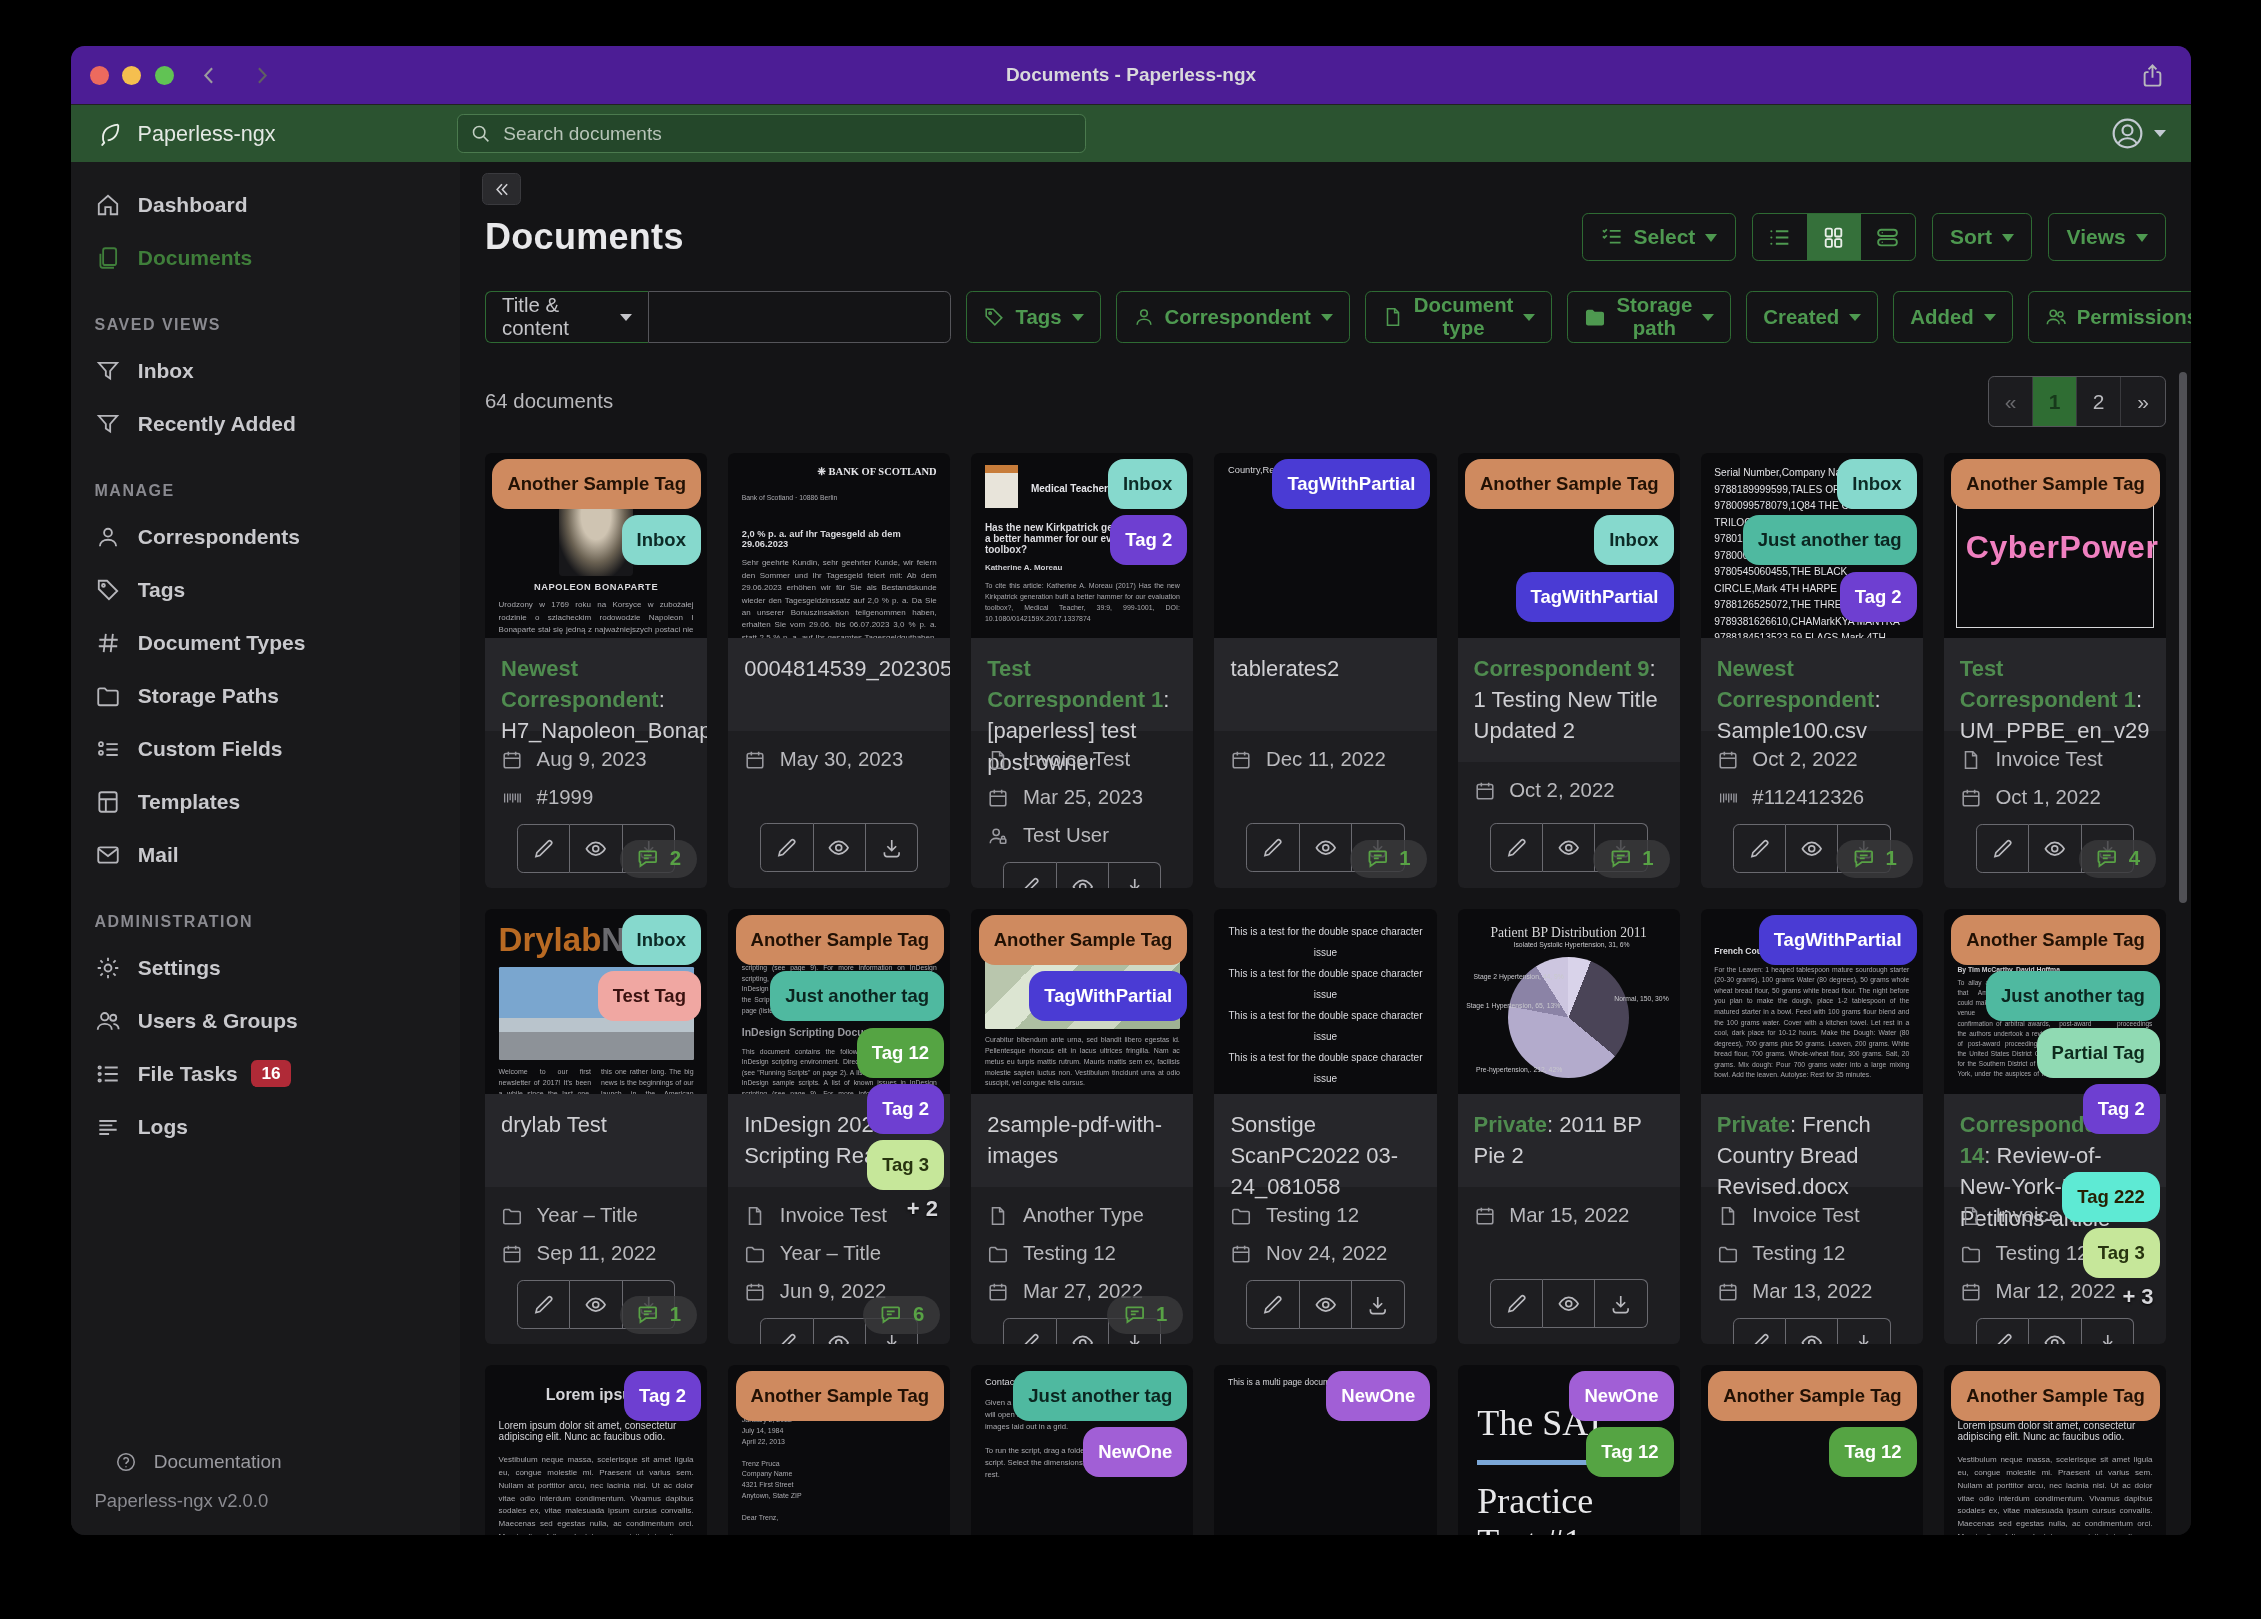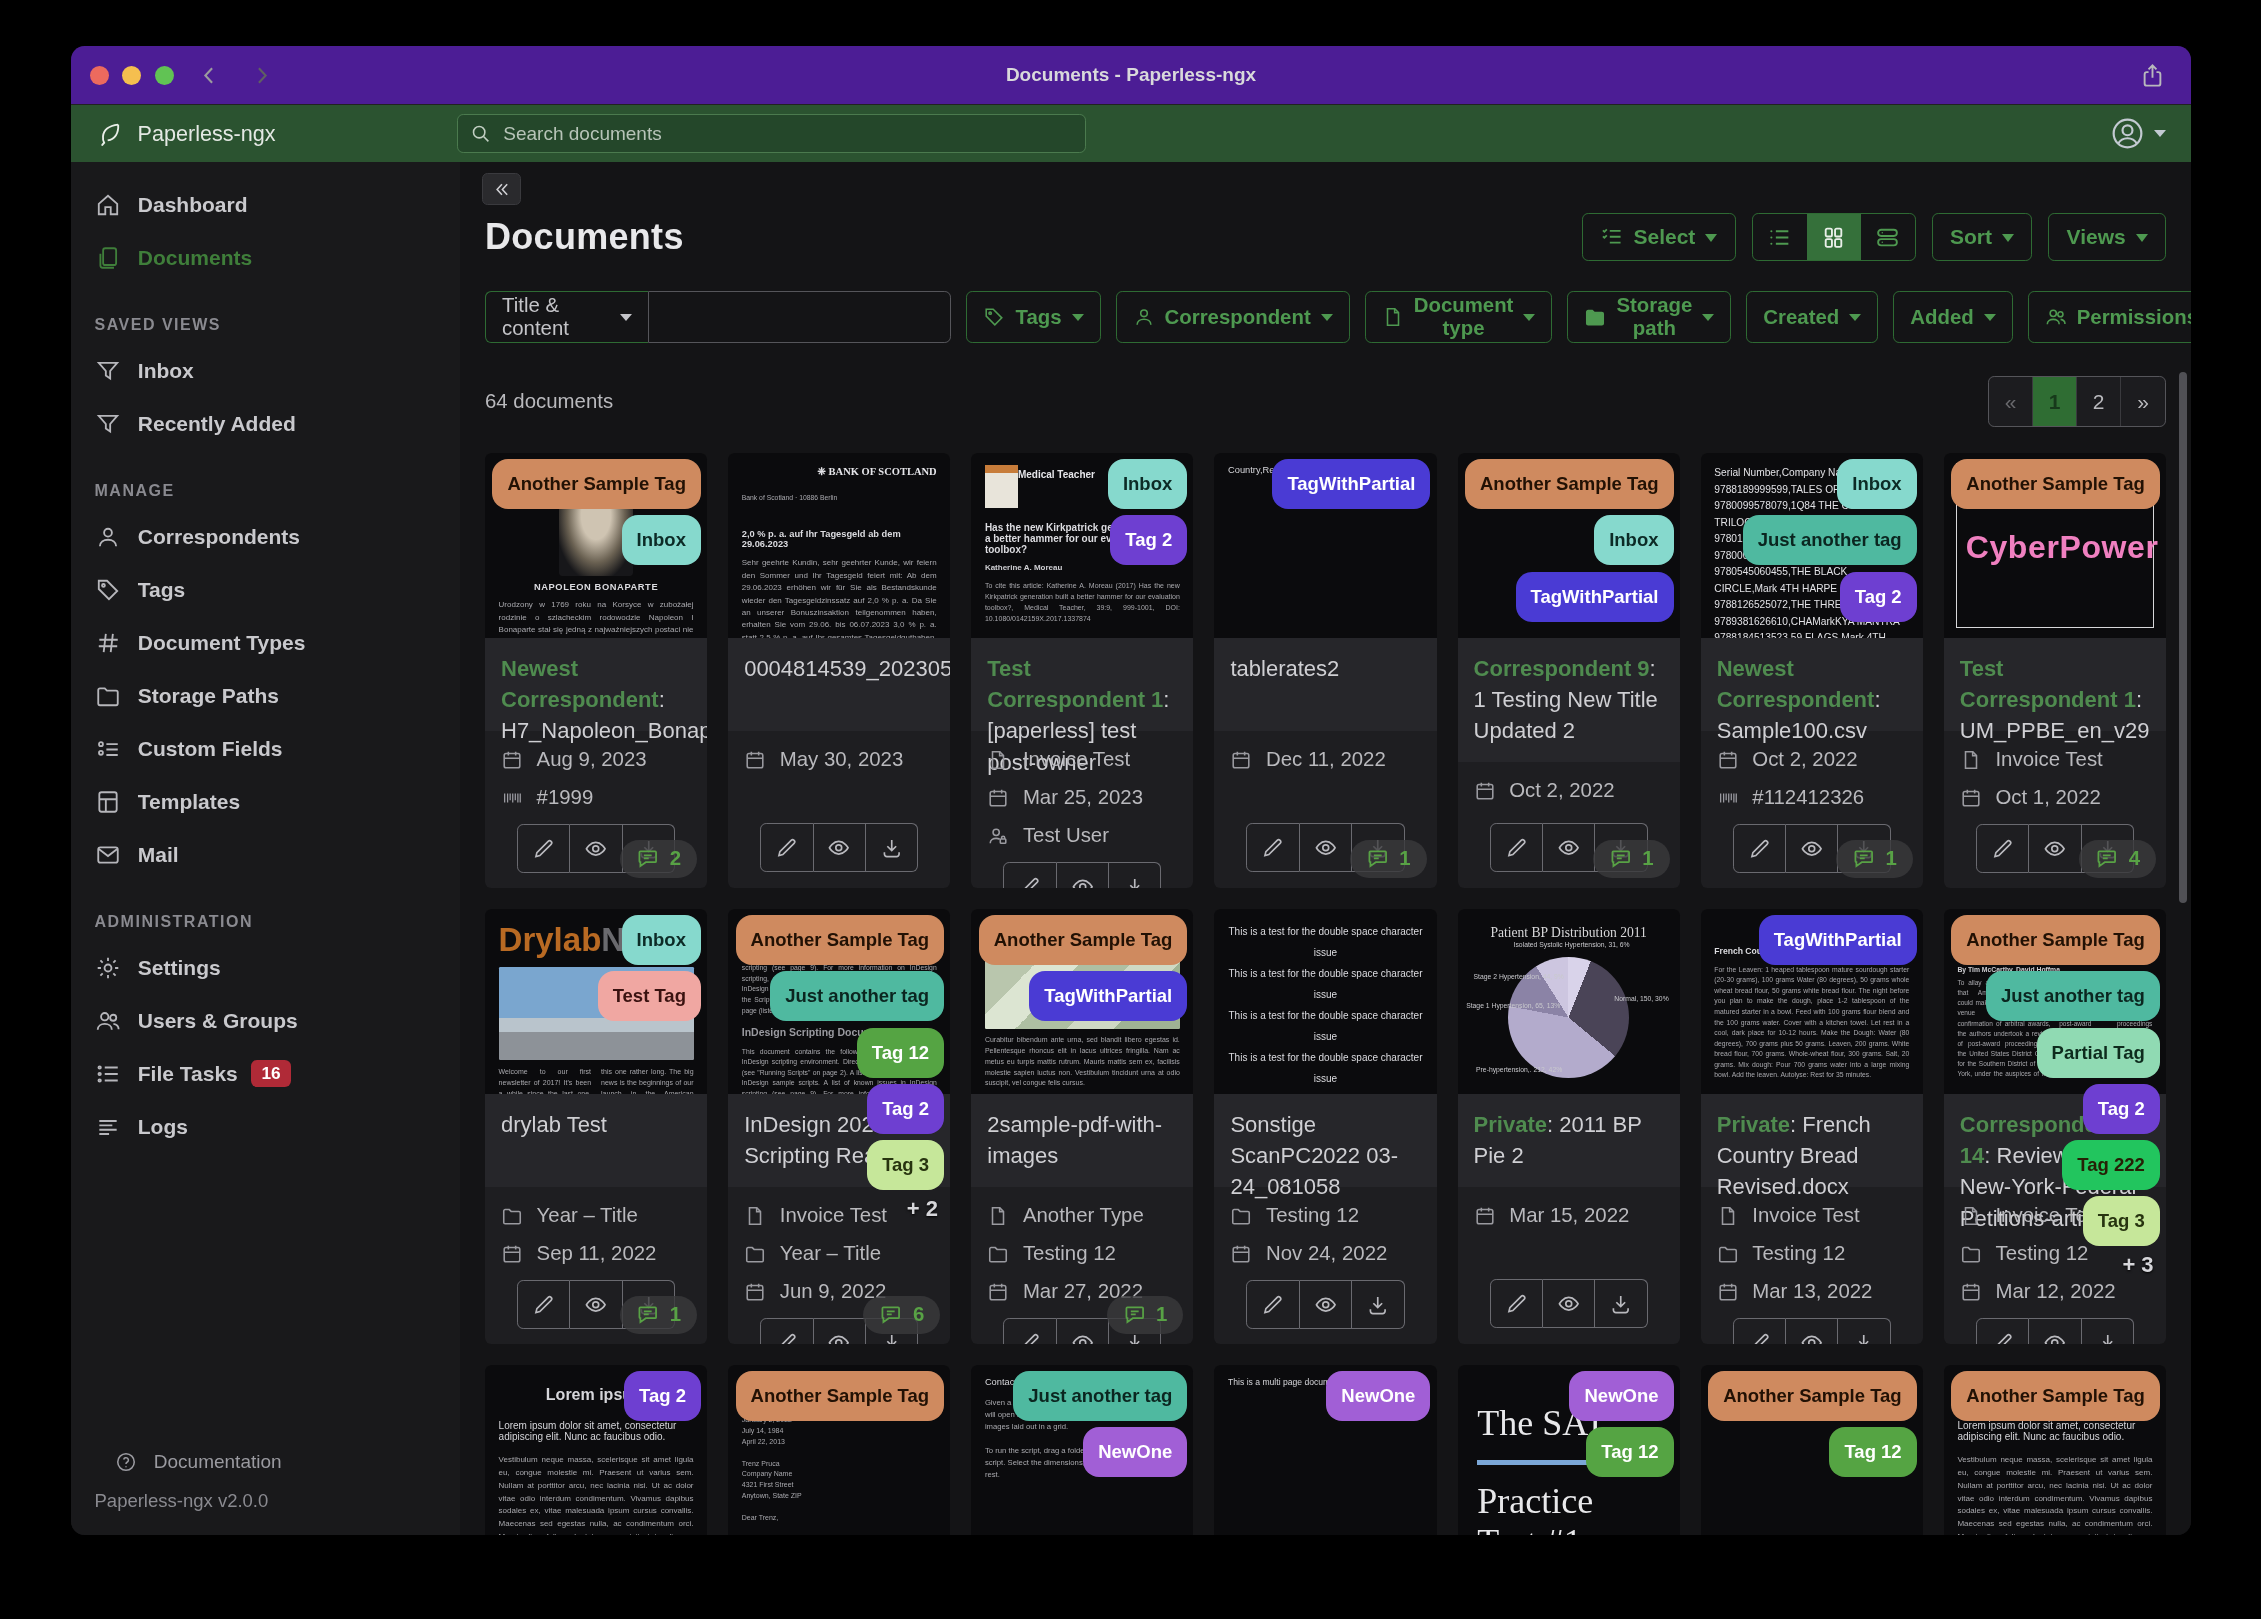--- a/index.html
+++ b/index.html
@@ -578,21 +578,21 @@
                   <svg viewBox="0 0 24 24" fill="none" stroke="currentColor" stroke-width="1.7">
                     <path d="M12 4v10.5M7.5 10.5 12 15l4.5-4.5"></path>
                     <path d="M4.5 16.5v2A2.5 2.5 0 0 0 7 21h10a2.5 2.5 0 0 0 2.5-2.5v-2"></path>
                   </svg>
                 </button>
       </div>
     </div>
   </article>
           <article class="card">
     <div class="thumb">
-              <div style="display:flex;gap:0;align-items:flex-start">
+              <div style="display:flex;gap:13px;align-items:center">
                 <div style="width:33px;height:43px;background:#e8e4da;border-top:8.6px solid #c77c3a;flex:none"></div>
                 <div class="t-brand" style="font-size:10px;margin-top:3.7px">Medical Teacher</div>
               </div>
               <div class="t-heading" style="font-size:10px;margin-top:13.6px">Has the new Kirkpatrick generation built a better hammer for our evaluation toolbox?</div>
               <div style="font-size:8px;margin-top:8.6px;color:#cfcfd3;font-weight:700">Katherine A. Moreau</div>
               <p class="t-tiny" style="margin:8.6px 0 0;font-size:7px">To cite this article: Katherine A. Moreau (2017) Has the new Kirkpatrick generation built a better hammer for our evaluation toolbox?, Medical Teacher, 39:9, 999-1001, DOI: 10.1080/0142159X.2017.1337874</p>
             </div>
     <div class="tags">
               <span class="tagpill" style="background: rgb(134, 217, 205); color: rgb(12, 43, 38);">Inbox</span>
               <span class="tagpill" style="background: rgb(110, 63, 209); color: rgb(255, 255, 255);">Tag 2</span>
@@ -1276,21 +1276,21 @@
 of Arbitral Awards shows swift Resolutions and
 Certainty of Award</div>
               <div style="font-size:6.8px;font-weight:700;color:#cfcfd3;margin:5px 0">By Tim McCarthy, David Hoffma</div>
               <p class="t-tiny" style="column-count:2;column-gap:8.6px;font-size:6.5px;margin:0">To allay any possible concern that American litigiousness could make New York a difficult venue for expeditious confirmation of arbitral awards, the authors undertook a review of post-award proceedings in the United States District Court for the Southern District of New York, under the auspices of the Arbitration Committee of the New York City Bar Association. This review of the 200 cases decided since 2005 reveals that post-award proceedings generally are decided by the Southern District expeditiously, with an average time from petition to final judgment of 42 weeks for all arbitrations.</p>
             </div>
     <div class="tags">
               <span class="tagpill" style="background: rgb(207, 138, 95); color: rgb(34, 17, 4);">Another Sample Tag</span>
               <span class="tagpill" style="background: rgb(79, 185, 160); color: rgb(11, 38, 32);">Just another tag</span>
               <span class="tagpill" style="background: rgb(144, 218, 179); color: rgb(14, 43, 29);">Partial Tag</span>
               <span class="tagpill" style="background: rgb(110, 63, 209); color: rgb(255, 255, 255);">Tag 2</span>
-              <span class="tagpill" style="background: #22c55e; color: rgb(38, 33, 5);">Tag 222</span>
+              <span class="tagpill" style="background: #5eead4; color: rgb(38, 33, 5); margin-top: 32px;">Tag 222</span>
               <span class="tagpill" style="background: rgb(198, 231, 154); color: rgb(39, 52, 15);">Tag 3</span>
               <span class="tagmore">+ 3</span>
             </div>
 
     <div class="ctitle"><span class="corr">Correspondent 14</span><span class="trest">: Review-of-New-York-Federal-Petitions-article</span></div>
     <div class="cbody">
       <div class="metalist">
                 <div class="mrow">
                   <span>
                     <svg viewBox="0 0 24 24" fill="none" stroke="currentColor" stroke-width="1.7">

